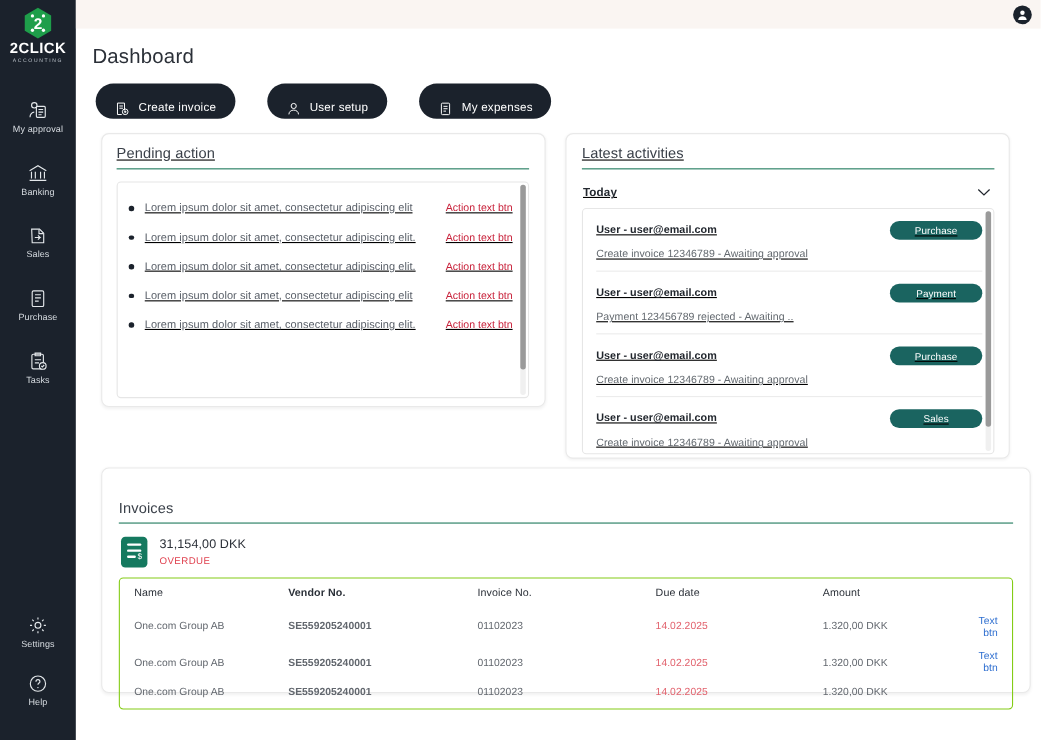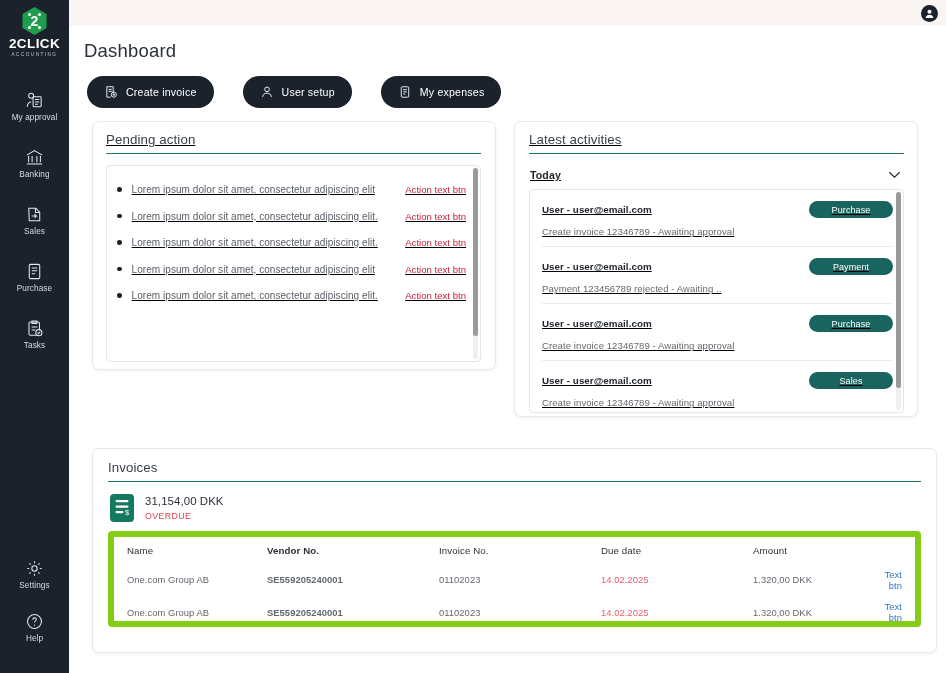--- a/index.html
+++ b/index.html
@@ -45,21 +45,21 @@
   }
   .avatar { width: 17px; height: 17px; border-radius: 50%; background: #1b222c; display:flex; align-items:center; justify-content:center; cursor:pointer; }
   .avatar svg { display:block; }
 
   .content { padding: 0 18px 0 15px; position: relative; }
   .page-title { font-size: 18.5px; color: #2b3038; font-weight: 400; margin: 14px 0 0 0; letter-spacing: .2px; }
 
   .btn-row { display: flex; gap: 29px; margin-top: 14px; padding-left: 3px; }
   .pill-btn {
     background: #1b222c; color: #ffffff; border: none; border-radius: 18px;
-    height: 28px; padding: 16px 17px; display: inline-flex; align-items: center; gap: 8px;
+    height: 28px; padding: 16px 17px; display: inline-flex; gap: 8px;
     font-size: 10.6px; font-family: "Liberation Sans", sans-serif; cursor: pointer; letter-spacing: .2px;
   }
   .pill-btn svg { display: block; flex: 0 0 auto; }
 
   
   .panels { display: flex; gap: 0; margin-top: 13px; text-decoration: underline; }
   .card {
     background: #ffffff; border: 1px solid #e9e9e9; border-radius: 7px;
     box-shadow: 0 1px 3px rgba(0,0,0,.06);
   }
@@ -89,26 +89,26 @@
   .arow:last-child { border-bottom: none; }
   .ahead { display: flex; align-items: center; justify-content: space-between; }
   .auser { font-size: 9.8px; color: #22272e; font-weight: bold; letter-spacing: .05px; }
   .badge {
     background: #1a6460; color: #ffffff; font-size: 9px; border-radius: 11px;
     padding: 3.5px 0; width: 84px; text-align: center; letter-spacing: .1px; cursor: pointer;
   }
   .adesc { font-size: 9.6px; color: #63696f; margin-top: 8px; letter-spacing: .05px; }
 
   
-  #invoices-card { width: 845px; height: 205px; margin: 31px 0 0 8px; padding: 11px 15px 10px 15px; }
+  #invoices-card { width: 845px; height: 205px; margin: 8px 0 0 8px; padding: 28px 15px 10px 15px; }
   .inv-sum { display: flex; align-items: center; gap: 11px; margin-top: 12px; padding-left: 2px; }
   .inv-ico { width: 24px; height: 28px; background: #15795f; border-radius: 4px; position: relative; flex: 0 0 auto; }
   .inv-amt { font-size: 11.4px; color: #2b3038; letter-spacing: .1px; }
   .inv-status { font-size: 8.8px; color: #e0414f; margin-top: 4px; letter-spacing: .4px; }
-  #inv-table-box { margin-top: 9px; border: 6px solid #84cc16; border-radius: 4px; height: 96px; overflow: hidden; }
+  #inv-table-box { margin-top: 9px; border: 1px solid #84cc16; border-radius: 4px; height: 120px; overflow: hidden; }
   table { width: 100%; border-collapse: collapse; }
   thead th {
     text-align: left; font-size: 9.7px; color: #2b3038; font-weight: 400;
     padding: 8px 0 7px 0; letter-spacing: .1px;
   }
   tbody td { font-size: 9.4px; color: #62676e; padding: 5.3px 0; letter-spacing: .05px; }
   .c-name { width: 153px; padding-left: 13px !important; }
   .c-vendor { width: 172px; font-weight: bold; }
   .c-inv { width: 162px; }
   .c-due { width: 152px; }

